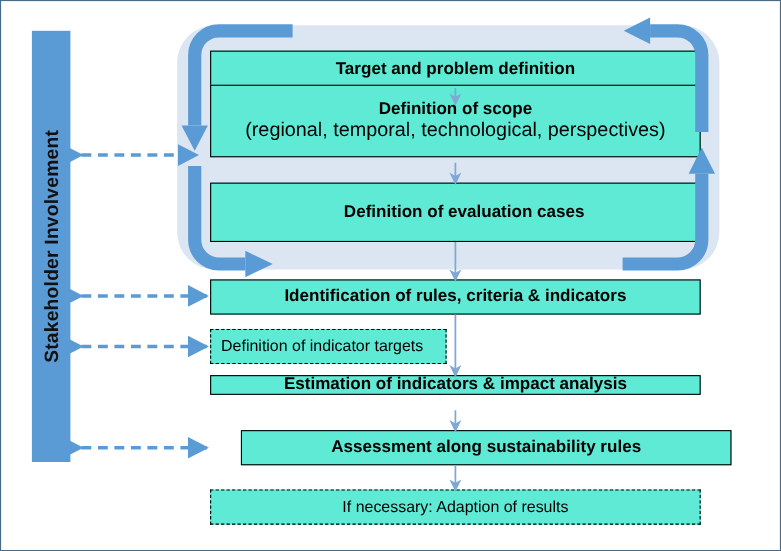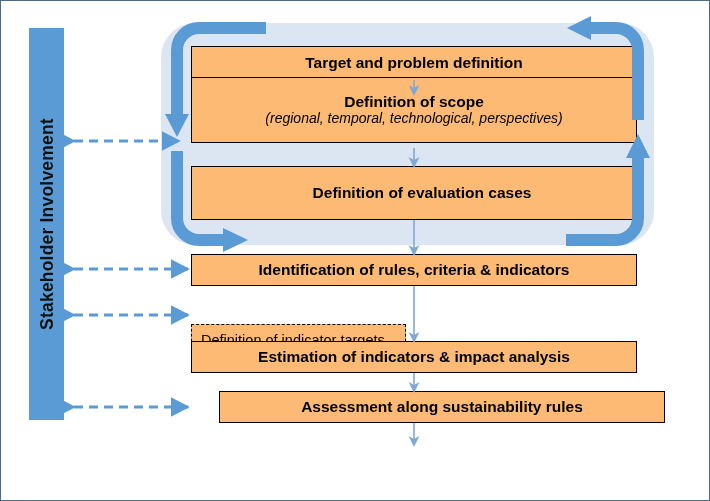--- a/index.html
+++ b/index.html
@@ -59,52 +59,50 @@
     top: 0;
     width: 710px;
     height: 501px;
     pointer-events: none;
   }
 
   
   .box {
     position: absolute;
     box-sizing: border-box;
-    background: #fdba74;
+    background: #5eead4;
     border: 1.6px solid #000000;
     display: flex;
     flex-direction: column;
     align-items: center;
     justify-content: center;
     text-align: center;
     color: #000000;
   }
   .box.dashed {
     border: 1.7px dashed #000000;
   }
   .box .line1 {
     font-size: 15.5px;
     font-weight: bold;
     line-height: 1.12;
   }
   .box .line2 {
-    font-size: 14px;
+    font-size: 18px;
     font-weight: normal;
     line-height: 1.18;
-    font-style: italic;
   }
   .box .plain {
     font-size: 14.5px;
     font-weight: normal;
     line-height: 1.15;
   }
   .box.left-text {
     align-items: flex-start;
     padding-left: 9px;
-    margin-top: 25px;
   }
 </style>
 </head>
 <body>
 
 <div id="canvas">
 
   <div class="sidebar">
     <span class="sidebar-label">Stakeholder Involvement</span>
   </div>
@@ -125,28 +123,31 @@
   </div>
 
   <div class="box" style="left:190px; top:253px; width:446px; height:32px;">
     <span class="line1">Identification of rules, criteria &amp; indicators</span>
   </div>
 
   <div class="box dashed left-text" style="left:190px; top:298px; width:215px; height:32px;">
     <span class="plain">Definition of indicator targets</span>
   </div>
 
-  <div class="box" style="left:190px; top:340px; width:446px; height:32px;">
+  <div class="box" style="left:190px; top:340px; width:446px; height:18px;">
     <span class="line1">Estimation of indicators &amp; impact analysis</span>
   </div>
 
   <div class="box" style="left:190px; top:390px; width:446px; height:32px;margin-left:28px;">
     <span class="line1">Assessment along sustainability rules</span>
   </div>
 
+  <div class="box dashed" style="left:190px; top:444px; width:446px; height:32px;">
+    <span class="plain">If necessary: Adaption of results</span>
+  </div>
 
   <svg class="arrows-svg" viewBox="0 0 710 501">
     <defs>
       <marker id="dashHeadR" markerWidth="7" markerHeight="7" refX="5.4" refY="3.5" orient="auto" markerUnits="strokeWidth">
         <path d="M0,0.4 L6,3.5 L0,6.6 Z" fill="#5b9bd5"></path>
       </marker>
       <marker id="dashHeadL" markerWidth="7" markerHeight="7" refX="5.4" refY="3.5" orient="auto" markerUnits="strokeWidth">
         <path d="M0,0.4 L6,3.5 L0,6.6 Z" fill="#5b9bd5"></path>
       </marker>
       <marker id="flowHead" markerWidth="8" markerHeight="8" refX="4.2" refY="4" orient="auto" markerUnits="strokeWidth">

